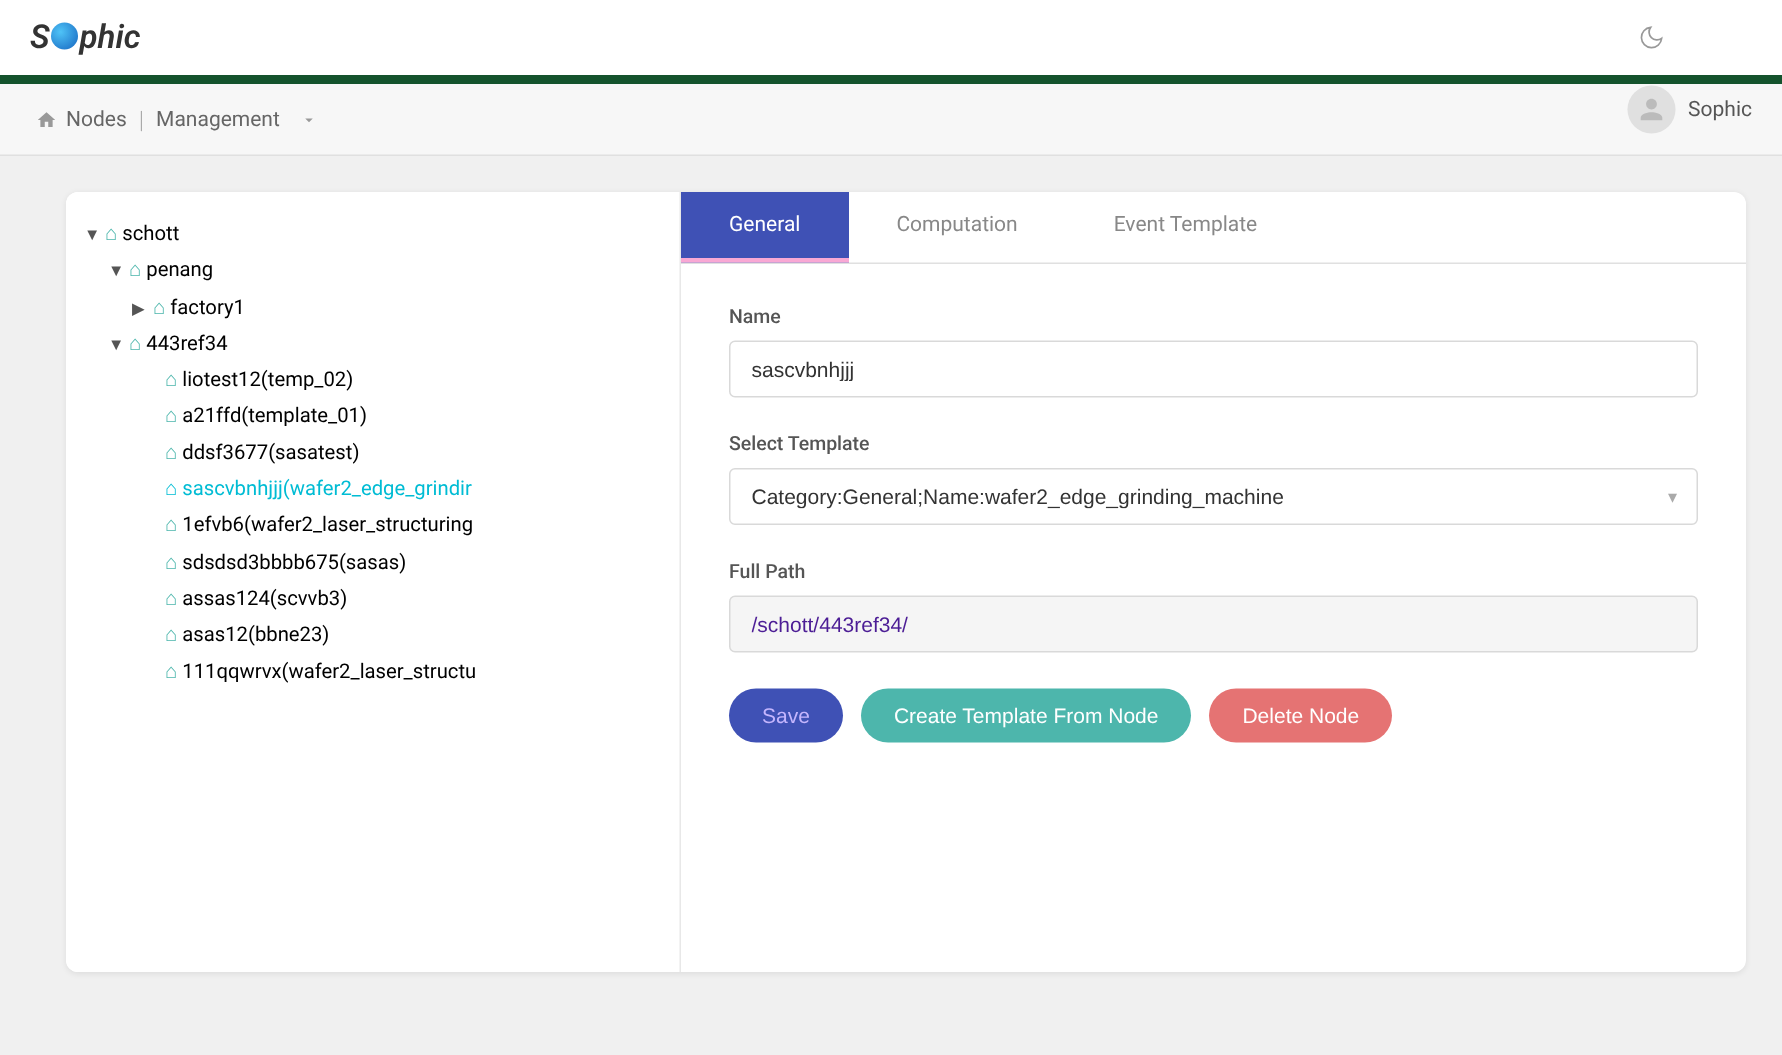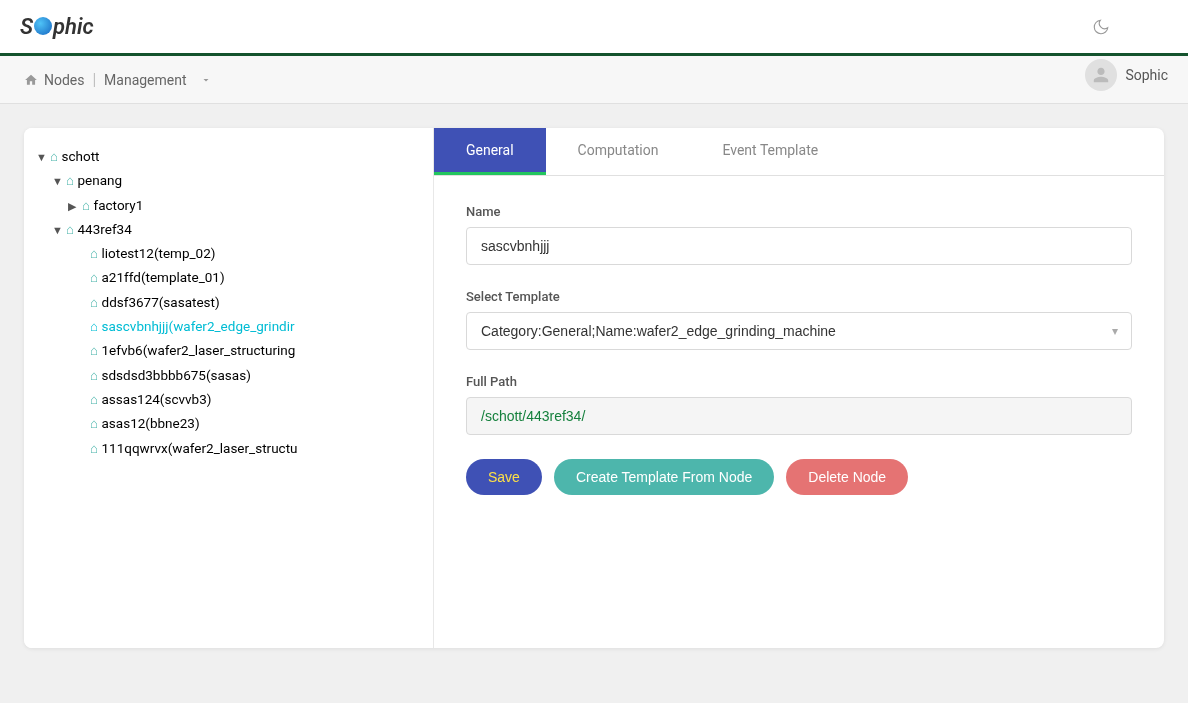--- a/index.html
+++ b/index.html
@@ -2,21 +2,21 @@
 <html><head>
   <meta charset="utf-8">
   <style>
     * { box-sizing: border-box; margin: 0; padding: 0; }
     body { font-family: -apple-system, BlinkMacSystemFont, 'Segoe UI', Roboto, sans-serif; background: #f0f0f0; min-height: 703px; }
 
     
     .header {
       display: flex; align-items: center; justify-content: space-between;
       background: #fff; height: 56px; padding: 0 20px;
-      border-bottom: 3px solid #14532d;
+      border-bottom: 6px solid #14532d;
     }
     .header-logo { display: flex; align-items: center; }
     .logo-globe { display: inline-block; width: 18px; height: 18px; background: radial-gradient(circle at 35% 35%, #4fc3f7, #1565c0); border-radius: 50%; margin: 0 1px; vertical-align: middle; position: relative; top: -2px; }
     .header-right { display: flex; gap: 16px; flex-direction: column; }
     .header-icon { width: 32px; height: 32px; display: flex; align-items: center; justify-content: center; color: #999; cursor: pointer; }
     .user-area { display: flex; align-items: center; gap: 8px; }
     .user-avatar { width: 32px; height: 32px; background: #e0e0e0; border-radius: 50%; display: flex; align-items: center; justify-content: center; }
     .user-name { font-size: 14px; color: #555; }
 
     
@@ -29,20 +29,21 @@
     .breadcrumb-management { display: flex; align-items: center; gap: 13px; font-size: 14px; color: #666; cursor: pointer; }
 
     
     .main-content {
       padding: 24px; display: flex; gap: 0;
     }
     .main-card {
       background: #fff; border-radius: 8px; overflow: hidden;
       width: 100%; display: flex; min-height: 520px;
       box-shadow: 0 1px 4px rgba(0,0,0,0.08);
+      margin-left: 20px;
     }
 
     
     .tree-sidebar {
       width: 410px; min-width: 410px; border-right: 1px solid #e8e8e8;
       padding: 16px 0; overflow-y: auto; background: #fff;
     }
     .tree-node {
       font-size: 13.5px; line-height: 1.8; cursor: pointer;
       white-space: nowrap; overflow: hidden; text-overflow: ellipsis;
@@ -63,51 +64,51 @@
     
     .tabs-bar {
       display: flex; border-bottom: 1px solid #e0e0e0;
     }
     .tab-item {
       padding: 14px 32px; font-size: 14px; cursor: pointer;
       color: #888; border-bottom: 3px solid transparent;
       transition: all 0.2s;
     }
     .tab-item.active {
-      background: #3f51b5; color: #fff; border-bottom: 3px solid #22c55e;
+      background: #3f51b5; color: #fff; border-bottom: 3px solid #f9a8d4;
     }
 
     
     .form-area { padding: 28px 32px; }
     .form-group { margin-bottom: 24px; }
     .form-label { font-size: 13px; color: #555; margin-bottom: 8px; display: block; font-weight: 500; }
     .form-input {
       width: 100%; border: 1px solid #d9d9d9; border-radius: 4px;
       padding: 10px 14px; font-size: 14px; color: #333;
       outline: none;
     }
-    .form-input.readonly { background: #f5f5f5; color: #15803d; }
+    .form-input.readonly { background: #f5f5f5; color: #4c1d95; }
     .select-wrapper { position: relative; }
     .form-select {
       width: 100%; border: 1px solid #d9d9d9; border-radius: 4px;
       padding: 10px 14px; font-size: 14px; color: #333;
       outline: none; appearance: none; background: #fff; cursor: pointer;
     }
     .select-arrow {
       position: absolute; right: 14px; top: 50%; transform: translateY(-50%);
       color: #aaa; pointer-events: none; font-size: 12px;
     }
 
     
     .btn-row { display: flex; gap: 12px; align-items: center; }
     .btn {
       padding: 10px 22px; border-radius: 20px; font-size: 14px;
       cursor: pointer; border: none; font-weight: 500;
     }
-    .btn-primary { background: #3f51b5; color: #fde047; }
+    .btn-primary { background: #3f51b5; color: #c4b5fd; }
     .btn-teal { background: #4db6ac; color: #fff; }
     .btn-orange { background: #e57373; color: #fff; }
   </style>
 </head>
 <body>
 
 <div class="header">
   <div class="header-logo">
     <span style="font-size:22px; font-style:italic; font-weight:600; color:#333;">S<span class="logo-globe"></span>phic</span>
   </div>

